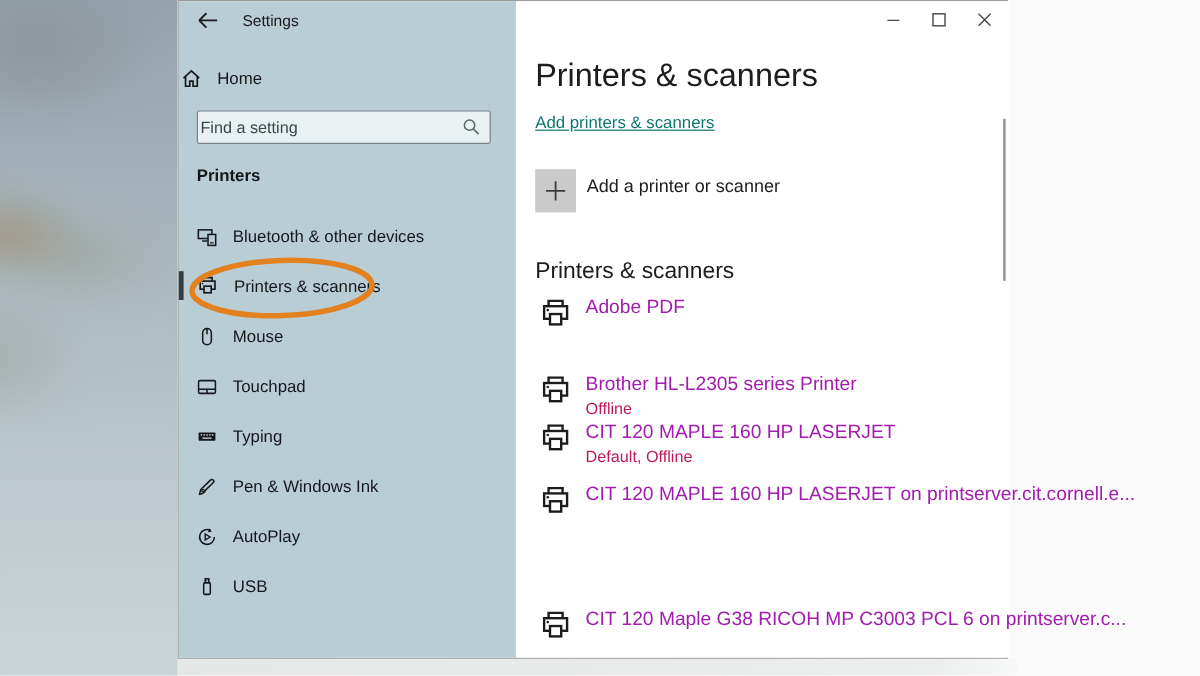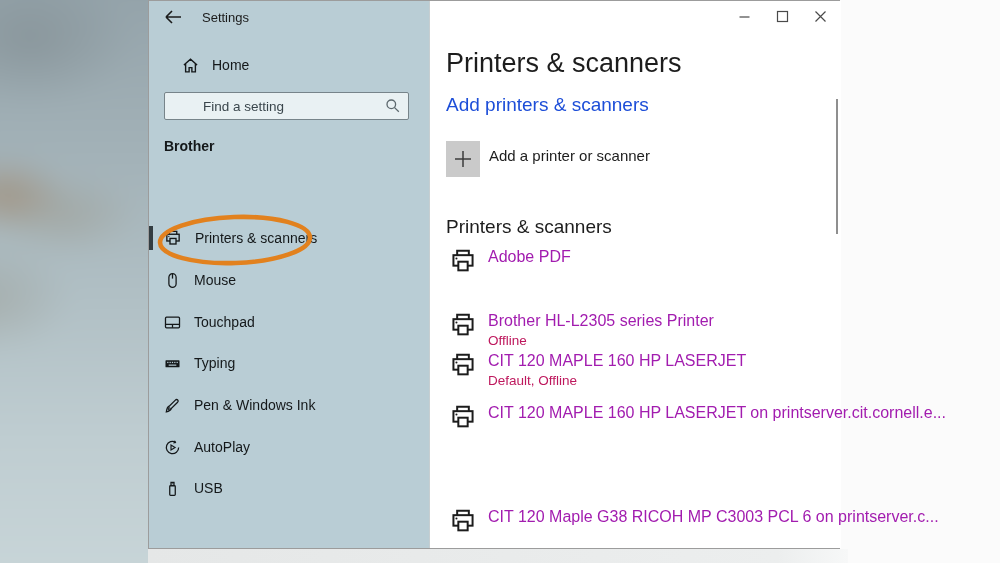--- a/index.html
+++ b/index.html
@@ -26,28 +26,28 @@
   .window { position:absolute; left:148px; top:0; width:692px; height:549px;
             background:#fff; border:1px solid #9c9c9c; }
 
   .sidebar { position:absolute; left:0; top:0; width:281px; height:100%;
              background:#b9cdd5; border-right:1px solid #c6ced1; }
 
   .back-row { position:absolute; left:14px; top:7px; width:24px; height:20px; cursor:pointer; }
   .app-title { position:absolute; left:53px; top:9px; font-size:13px; color:#1b1b1b; }
 
   .home-row { position:absolute; left:0; top:44px; width:100%; height:40px;
-              display:flex; align-items:center; padding-left:33px; gap:13px; }
+              display:flex; align-items:center; padding-left:2px; gap:13px; }
   .home-row span, .nav-label { font-size:14px; color:#14181a; }
 
   .search-box { position:absolute; left:15px; top:91px; width:245px; height:28px;
     background:#e9f1f3; border:1.5px solid #77848a; border-radius:2px; }
   .search-box input { position:absolute; inset:0; width:100%; height:100%;
     background:transparent; border:none; outline:none; padding-left:2px;
-    font-size:13.5px; color:#2c373c; font-family:inherit;margin-left:36px; }
+    font-size:13.5px; color:#2c373c; font-family:inherit; }
   .search-box input::placeholder { color:#3a464c; opacity:1; }
   .search-box .mag { position:absolute; right:7px; top:5px; }
 
   .section-header { position:absolute; left:15px; top:137px; font-size:14px;
                     font-weight:bold; color:#14181a; }
 
   .nav-item { position:absolute; left:0; width:100%; height:40px;
               display:flex; align-items:center; padding-left:15px; gap:13px; cursor:pointer; }
   .sel-bar { position:absolute; left:0; top:50%; transform:translateY(-50%);
              width:4px; height:24px; background:#333d42; }
@@ -55,21 +55,21 @@
   .annotation-ellipse { position:absolute; left:6px; top:211px; width:160px; height:56px;
                         transform:rotate(-2deg); pointer-events:none; }
 
   .main { position:absolute; left:282px; top:0; width:410px; height:100%; background:#fff; }
 
   .win-controls { position:absolute; top:0; right:2px; display:flex; }
   .win-btn { width:38px; height:30px; display:flex; align-items:center;
              justify-content:center; cursor:pointer; }
 
   .page-title { position:absolute; left:15px; top:47px; font-size:27px; color:#1d1d1d; }
-  .sub-title  { position:absolute; left:15px; top:93px; font-size:19px; color:#1d4ed8; }
+  .sub-title  { position:absolute; left:15px; top:93px; font-size:14px; color:#0f766e;text-decoration:underline; }
 
   .add-btn { position:absolute; left:15px; top:140px; width:34px; height:36px;
              background:#cacaca; display:flex; align-items:center; justify-content:center; cursor:pointer; }
   .add-label { position:absolute; left:58px; top:146px; font-size:15px; color:#1d1d1d; }
 
   .list-title { position:absolute; left:15px; top:215px; font-size:19px; color:#1d1d1d; }
 
   .printer-row { position:absolute; left:0; width:100%; height:52px;
                  display:flex; padding-left:18px; gap:11px; cursor:pointer; }
   .printer-row .p-icon { width:28px; flex:0 0 28px; margin-top:1px; }
@@ -117,22 +117,33 @@
       <div class="search-box">
         <input type="text" placeholder="Find a setting" style="">
         <span class="mag">
           <svg width="16" height="16" viewBox="0 0 16 16">
               <circle cx="6.3" cy="6.3" r="4.3" fill="none" stroke="#5c686d" stroke-width="1.3"></circle>
               <path d="M9.6 9.6l4.2 4.2" stroke="#5c686d" stroke-width="1.3"></path>
             </svg>
         </span>
       </div>
 
-      <div class="section-header">Brother</div>
-
+      <div class="section-header">Printers</div>
+
+      <div class="nav-item" style="top:176px">
+        <span>
+          <svg width="17" height="17" viewBox="0 0 16 16">
+              <rect x="1.2" y="2.4" width="10.6" height="6.8" fill="none" stroke="#14181a" stroke-width="1.2"></rect>
+              <path d="M4.2 11.2h4" stroke="#14181a" stroke-width="1.2"></path>
+              <rect x="8.8" y="6" width="6" height="8.6" fill="#b9cdd5" stroke="#14181a" stroke-width="1.2"></rect>
+              <path d="M10.4 12.6h2.8" stroke="#14181a" stroke-width="1"></path>
+            </svg>
+        </span>
+        <span class="nav-label">Bluetooth &amp; other devices</span>
+      </div>
 
       <div class="nav-item" style="top:217px">
         <span class="sel-bar"></span>
         <span>
           <svg width="18" height="18" viewBox="0 0 24 24">
               <path d="M7 7V3.2h10V7" fill="none" stroke="#14181a" stroke-width="1.8"></path>
               <rect x="3.8" y="7" width="16.4" height="9" fill="none" stroke="#14181a" stroke-width="1.8"></rect>
               <rect x="8" y="12.6" width="8" height="7.4" fill="#b9cdd5" stroke="#14181a" stroke-width="1.8"></rect>
               <circle cx="6.4" cy="9.8" r=".9" fill="#14181a"></circle>
             </svg>

